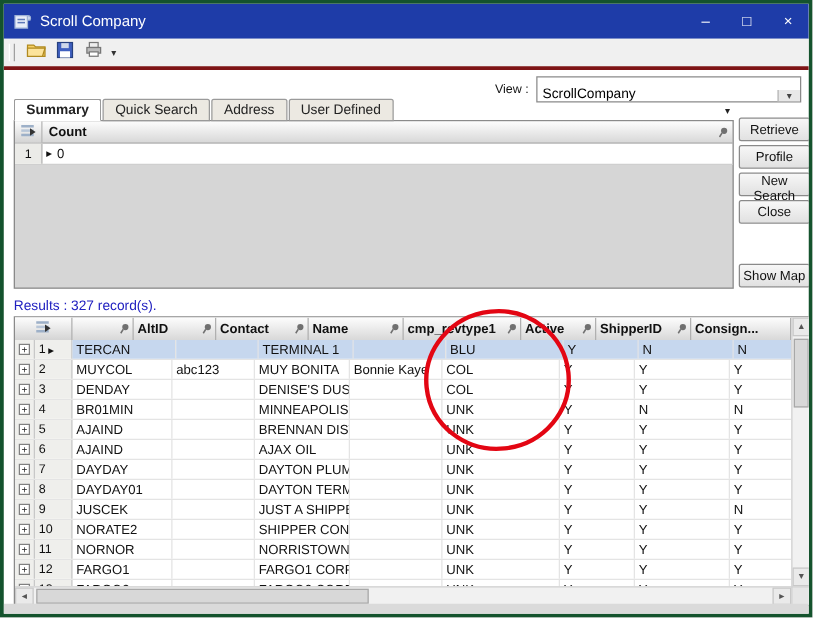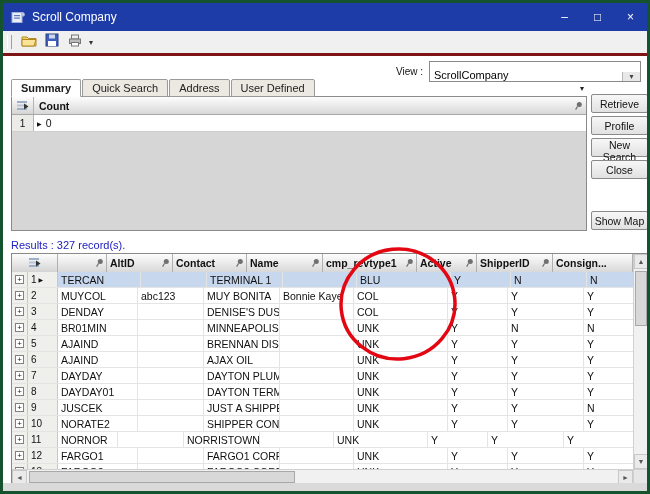--- a/index.html
+++ b/index.html
@@ -406,21 +406,21 @@
           <div class="cell" style="width:94px">UNK</div>
           <div class="cell" style="width:60px">Y</div>
           <div class="cell" style="width:76px">Y</div>
           <div class="cell" style="width:80px">Y</div>
         </div>
         <div class="grow">
           <div class="ecell">
             <span class="plus">+</span>
           </div>
           <div class="ncell">11</div>
-          <div class="cell" style="width:60px">NORNOR</div>
+          <div class="cell" style="width:80px">NORNOR</div>
           <div class="cell" style="width:66px"></div>
           <div class="cell" style="width:76px">NORRISTOWN,...</div>
           <div class="cell" style="width:74px"></div>
           <div class="cell" style="width:94px">UNK</div>
           <div class="cell" style="width:60px">Y</div>
           <div class="cell" style="width:76px">Y</div>
           <div class="cell" style="width:80px">Y</div>
         </div>
         <div class="grow">
           <div class="ecell">

